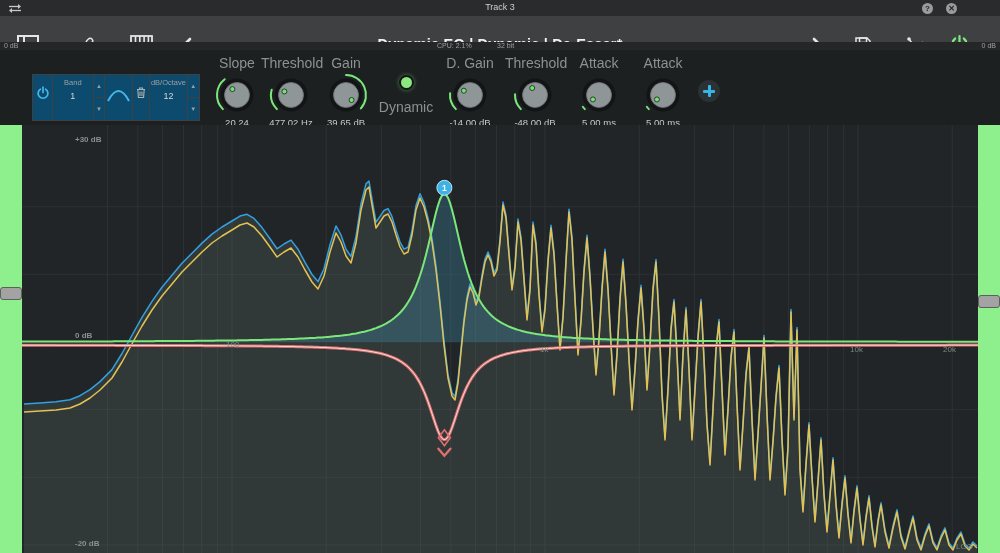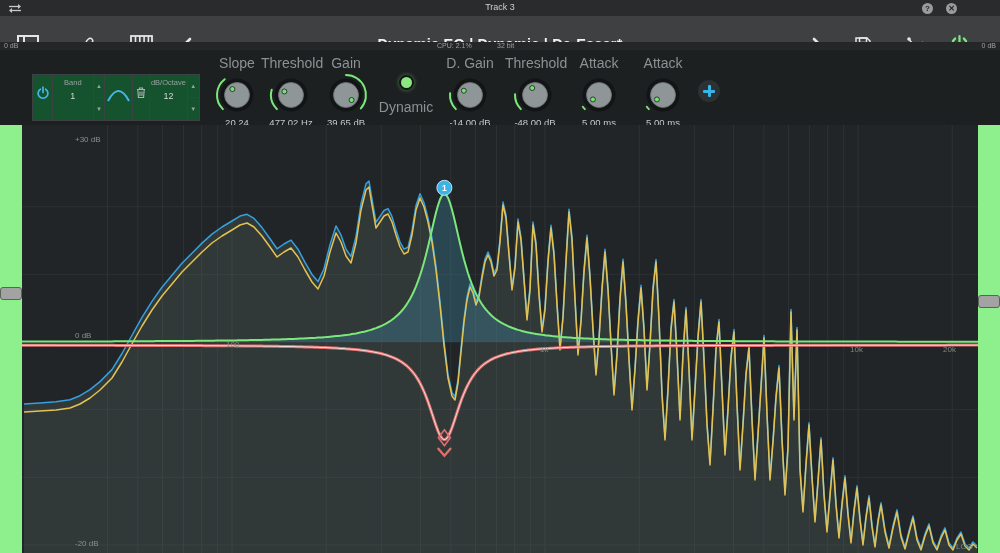--- a/index.html
+++ b/index.html
@@ -14,37 +14,37 @@
           font-size:8px;font-weight:bold;text-align:center;line-height:11px;}
   
   #toolbar{left:0;top:16px;width:1000px;height:26px;background:#3e4042;}
   #plugin-title{left:0;top:20px;width:1000px;text-align:center;font-size:14.5px;font-weight:600;color:#f2f2f2;letter-spacing:.2px;}
   .tbicon{top:19px;}
   
   #infostrip{left:0;top:42px;width:1000px;height:8px;background:#242627;}
   .tiny{font-size:7px;color:#9aa0a2;line-height:8px;}
   
   #panel{left:0;top:50px;width:1000px;height:75px;background:#1d2021;}
-  #bandgroup{left:32px;top:24px;width:168px;height:47px;background:#14532d;border:1px solid #3c4144;display:flex;}
+  #bandgroup{left:32px;top:24px;width:168px;height:47px;background:#0c4a6e;border:1px solid #3c4144;display:flex;}
   .bgcell{border-right:1px solid #3c4144;position:relative;}
   .bghdr{font-size:7.5px;color:#9aa0a2;text-align:center;margin-top:3px;}
   .bgval{font-size:9px;color:#d2d6d7;text-align:center;margin-top:4px;}
   .spinarrows{display:flex;flex-direction:column;width:13px;}
   .spinbtn{flex:1;display:flex;align-items:center;justify-content:center;color:#9aa0a2;font-size:6px;border-bottom:1px solid #3c4144;cursor:pointer;}
   .spinbtn:last-child{border-bottom:none;}
   .knobcol{width:60px;text-align:center;}
   .knoblabel{font-size:14px;color:#8d9193;}
   .knobvalue{font-size:9.5px;color:#c6cacb;margin-top:-1px;}
   .knob svg{display:block;margin:1px auto 0;}
   
   .meter{width:22px;height:428px;top:125px;background:#8df08d;}
   .meterhandle{left:0;width:22px;height:13px;background:#a3a3a3;border:1.5px solid #5f5f5f;border-radius:3px;}
   
   #graphwrap{left:22px;top:125px;width:956px;height:428px;background:#212528;}
-  .axislabel{font-size:8px;color:#8a9090;}
+  .axislabel{font-size:8px;color:#8a9090;font-weight:bold;}
   .freqlabel{font-size:8px;color:#7b8a80;}
   #led{width:15px;height:15px;border-radius:50%;background:#8be87f;border:2px solid #121415;box-shadow:0 0 4px rgba(120,230,120,.5);}
   #addband{width:22px;height:22px;border-radius:50%;background:#2c3133;position:relative;cursor:pointer;}
   #addband::before,#addband::after{content:"";position:absolute;background:#35b6e8;border-radius:1px;}
   #addband::before{left:5px;top:9.5px;width:12px;height:3px;}
   #addband::after{left:9.5px;top:5px;width:3px;height:12px;}
 </style>
 </head>
 <body>
 

